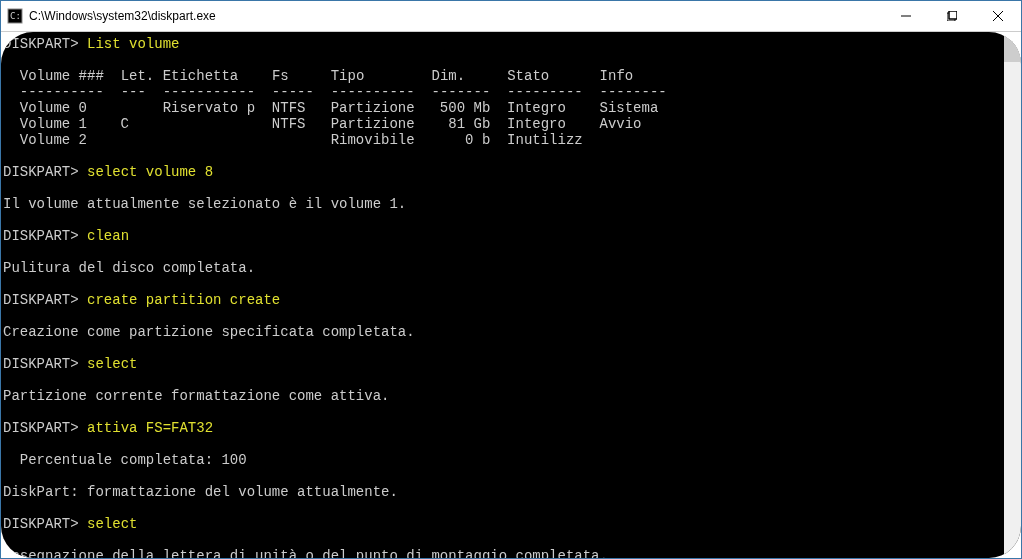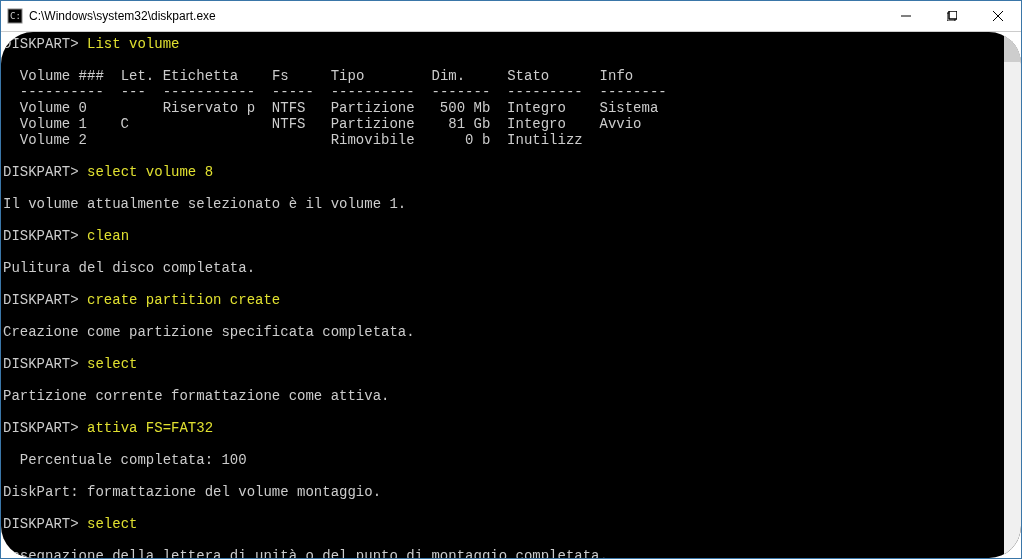--- a/index.html
+++ b/index.html
@@ -73,21 +73,21 @@
 <span>Creazione come partizione specificata completata.</span>
 
 <span class="prompt">DISKPART&gt;</span> <span class="cmd">select</span>
 
 <span>Partizione corrente formattazione come attiva.</span>
 
 <span class="prompt">DISKPART&gt;</span> <span class="cmd">attiva FS=FAT32</span>
 
 <span>  Percentuale completata: 100</span>
 
-<span>DiskPart: formattazione del volume montaggio.</span>
+<span>DiskPart: formattazione del volume attualmente.</span>
 
 <span class="prompt">DISKPART&gt;</span> <span class="cmd">select</span>
 
 <span>Assegnazione della lettera di unità o del punto di montaggio completata.</span></pre>
     </div>
     <div class="scrollbar">
       <div class="scroll-thumb"></div>
     </div>
   </div>
 </div>

